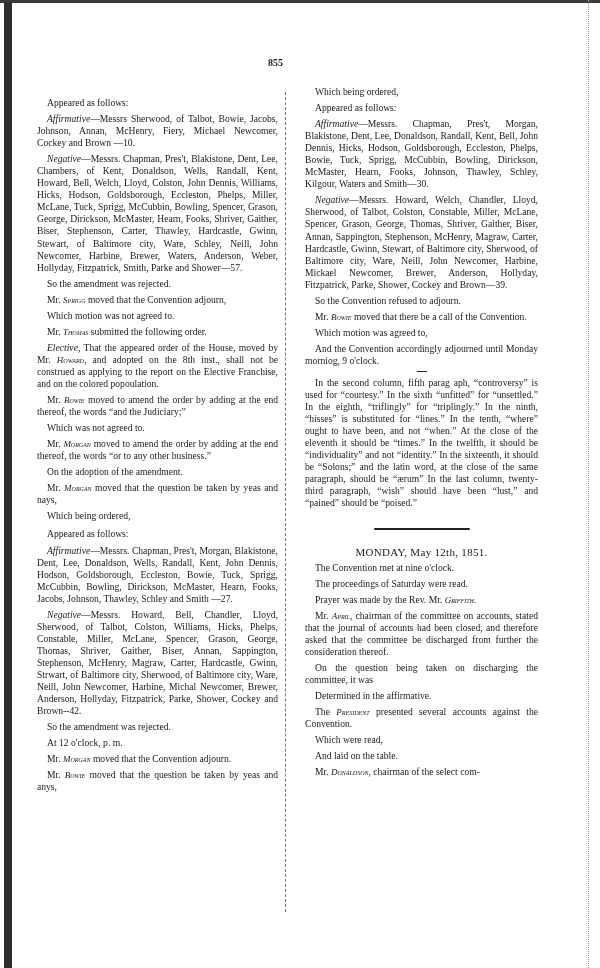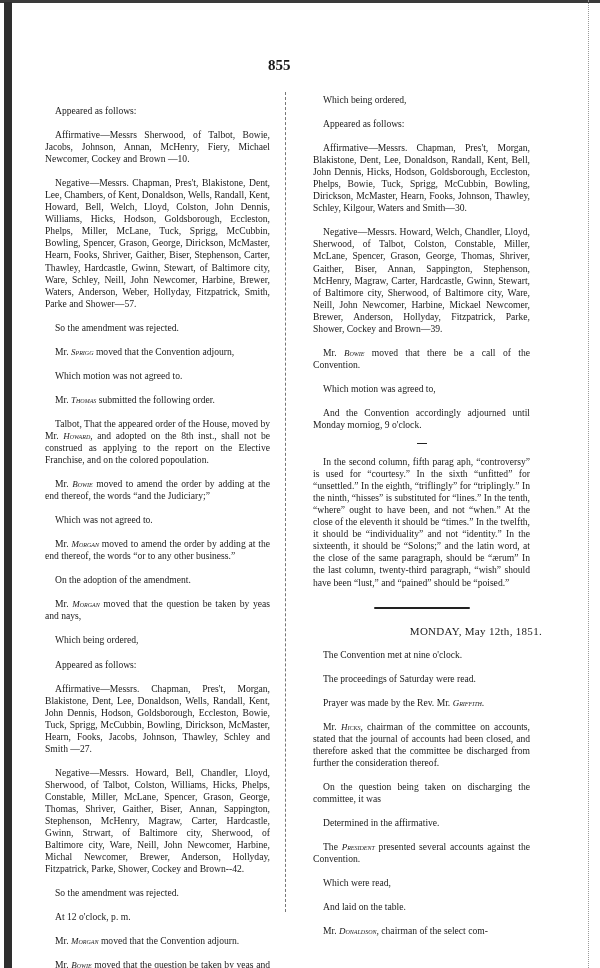--- a/index.html
+++ b/index.html
@@ -10,93 +10,94 @@
     color: #1a1a1a;
   }
   .left-bar {
     position: absolute; left: 4px; top: 2px; width: 8px; height: 966px;
     background: #2e2e2e;
   }
   .top-bar {
     position: absolute; left: 0; top: 0; width: 600px; height: 3px; background: #3a3a3a;
   }
   .page-number {
-    position: absolute; left: 268px; top: 57px; font-size: 15px; font-weight: bold;
+    position: absolute; left: 268px; top: 57px; font-size: 10px; font-weight: bold;
   }
   .col {
     position: absolute; top: 93px; font-size: 9.6px; line-height: 12.05px;
     text-align: justify;
   }
   .col-left { left: 33px; width: 249px; }
   .col-right { left: 301px; width: 241px; top: 82px; }
   .divider {
     position: absolute; left: 285px; top: 92px; width: 0; height: 820px;
     border-left: 1px dashed #777;
   }
   .right-edge {
     position: absolute; left: 588px; top: 0; width: 4px; height: 968px;
     border-left: 1px dotted #999;
   }
-  p { margin: 12px; text-indent: 10px; }
+  p { margin: 4px; text-indent: 10px; }
   .sc { font-variant: small-caps; font-size: 9px; font-style: italic; }
-  .it { }
+  .it { font-style: italic; }
   .rule-short { width: 10px; height: 1px; background: #222; margin: 3px auto 5px; }
   .rule-long { width: 96px; height: 2px; background: #222; margin: 18px auto 16px; border-radius: 1px; }
-  .heading { text-align: right; font-size: 11px; text-indent: 0; margin: 12px 0 4px; letter-spacing: 0.3px; }
+  .heading { text-align: center; font-size: 11px; text-indent: 0; margin: 12px 0 4px; letter-spacing: 0.3px; }
 </style>
 </head>
 <body>
 
 <div class="top-bar"></div>
 <div class="left-bar"></div>
 <div class="right-edge"></div>
 
 <div class="page-number">855</div>
 
 <div class="divider"></div>
 
 <div class="col col-left">
   <p>Appeared as follows:</p>
   <p><span class="it">Affirmative</span><span>—Messrs Sherwood, of Talbot, Bowie, Jacobs, Johnson, Annan, McHenry, Fiery, Michael Newcomer, Cockey and Brown —10.</span></p>
   <p><span class="it">Negative</span><span>—Messrs. Chapman, Pres't, Blakistone, Dent, Lee, Chambers, of Kent, Donaldson, Wells, Randall, Kent, Howard, Bell, Welch, Lloyd, Colston, John Dennis, Williams, Hicks, Hodson, Goldsborough, Eccleston, Phelps, Miller, McLane, Tuck, Sprigg, McCubbin, Bowling, Spencer, Grason, George, Dirickson, McMaster, Hearn, Fooks, Shriver, Gaither, Biser, Stephenson, Carter, Thawley, Hardcastle, Gwinn, Stewart, of Baltimore city, Ware, Schley, Neill, John Newcomer, Harbine, Brewer, Waters, Anderson, Weber, Hollyday, Fitzpatrick, Smith, Parke and Shower—57.</span></p>
   <p>So the amendment was rejected.</p>
   <p><span>Mr. </span><span class="sc">Sprigg</span><span> moved that the Convention adjourn,</span></p>
   <p>Which motion was not agreed to.</p>
   <p><span>Mr. </span><span class="sc">Thomas</span><span> submitted the following order.</span></p>
-  <p><span class="it">Talbot</span><span>, That the appeared order of the House, moved by Mr. </span><span class="sc">Howard</span><span>, and adopted on the 8th inst., shall not be construed as applying to the report on the Elective Franchise, and on the colored popoulation.</span></p>
+  <p><span class="it">Elective</span><span>, That the appeared order of the House, moved by Mr. </span><span class="sc">Howard</span><span>, and adopted on the 8th inst., shall not be construed as applying to the report on the Elective Franchise, and on the colored popoulation.</span></p>
   <p><span>Mr. </span><span class="sc">Bowie</span><span> moved to amend the order by adding at the end thereof, the words “and the Judiciary;”</span></p>
   <p>Which was not agreed to.</p>
   <p><span>Mr. </span><span class="sc">Morgan</span><span> moved to amend the order by adding at the end thereof, the words “or to any other business.”</span></p>
   <p>On the adoption of the amendment.</p>
   <p><span>Mr. </span><span class="sc">Morgan</span><span> moved that the question be taken by yeas and nays,</span></p>
   <p style="margin-bottom:6px">Which being ordered,</p>
   <p>Appeared as follows:</p>
   <p><span class="it">Affirmative</span><span>—Messrs. Chapman, Pres't, Morgan, Blakistone, Dent, Lee, Donaldson, Wells, Randall, Kent, John Dennis, Hodson, Goldsborough, Eccleston, Bowie, Tuck, Sprigg, McCubbin, Bowling, Dirickson, McMaster, Hearn, Fooks, Jacobs, Johnson, Thawley, Schley and Smith —27.</span></p>
   <p><span class="it">Negative</span><span>—Messrs. Howard, Bell, Chandler, Lloyd, Sherwood, of Talbot, Colston, Williams, Hicks, Phelps, Constable, Miller, McLane, Spencer, Grason, George, Thomas, Shriver, Gaither, Biser, Annan, Sappington, Stephenson, McHenry, Magraw, Carter, Hardcastle, Gwinn, Strwart, of Baltimore city, Sherwood, of Baltimore city, Ware, Neill, John Newcomer, Harbine, Michal Newcomer, Brewer, Anderson, Hollyday, Fitzpatrick, Parke, Shower, Cockey and Brown--42.</span></p>
   <p>So the amendment was rejected.</p>
   <p>At 12 o'clock, p. m.</p>
   <p><span>Mr. </span><span class="sc">Morgan</span><span> moved that the Convention adjourn.</span></p>
   <p><span>Mr. </span><span class="sc">Bowie</span><span> moved that the question be taken by yeas and anys,</span></p>
 </div>
 
 <div class="col col-right">
   <p>Which being ordered,</p>
   <p>Appeared as follows:</p>
   <p><span class="it">Affirmative</span><span>—Messrs. Chapman, Pres't, Morgan, Blakistone, Dent, Lee, Donaldson, Randall, Kent, Bell, John Dennis, Hicks, Hodson, Goldsborough, Eccleston, Phelps, Bowie, Tuck, Sprigg, McCubbin, Bowling, Dirickson, McMaster, Hearn, Fooks, Johnson, Thawley, Schley, Kilgour, Waters and Smith—30.</span></p>
   <p><span class="it">Negative</span><span>—Messrs. Howard, Welch, Chandler, Lloyd, Sherwood, of Talbot, Colston, Constable, Miller, McLane, Spencer, Grason, George, Thomas, Shriver, Gaither, Biser, Annan, Sappington, Stephenson, McHenry, Magraw, Carter, Hardcastle, Gwinn, Stewart, of Baltimore city, Sherwood, of Baltimore city, Ware, Neill, John Newcomer, Harbine, Mickael Newcomer, Brewer, Anderson, Hollyday, Fitzpatrick, Parke, Shower, Cockey and Brown—39.</span></p>
+  <p>So the Convention refused to adjourn.</p>
   <p><span>Mr. </span><span class="sc">Bowie</span><span> moved that there be a call of the Convention.</span></p>
   <p>Which motion was agreed to,</p>
   <p>And the Convention accordingly adjourned until Monday morniog, 9 o'clock.</p>
   <div class="rule-short"></div>
   <p>In the second column, fifth parag aph, “controversy” is used for “courtesy.” In the sixth “unfitted” for “unsettled.” In the eighth, “triflingly” for “triplingly.” In the ninth, “hisses” is substituted for “lines.” In the tenth, “where” ought to have been, and not “when.” At the close of the eleventh it should be “times.” In the twelfth, it should be “individuality” and not “identity.” In the sixteenth, it should be “Solons;” and the latin word, at the close of the same paragraph, should be “ærum” In the last column, twenty-third paragraph, “wish” should have been “lust,” and “pained” should be “poised.”</p>
   <div class="rule-long"></div>
   <p class="heading">MONDAY, May 12th, 1851.</p>
   <p>The Convention met at nine o'clock.</p>
   <p>The proceedings of Saturday were read.</p>
   <p><span>Prayer was made by the Rev. Mr. </span><span class="sc">Griffith</span><span>.</span></p>
-  <p><span>Mr. </span><span class="sc">Hicks</span><span>, chairman of the committee on accounts, stated that the journal of accounts had been closed, and therefore asked that the committee be discharged from further the consideration thereof.</span></p>
+  <p><span>Mr. </span><span class="sc">April</span><span>, chairman of the committee on accounts, stated that the journal of accounts had been closed, and therefore asked that the committee be discharged from further the consideration thereof.</span></p>
   <p>On the question being taken on discharging the committee, it was</p>
   <p>Determined in the affirmative.</p>
   <p><span>The </span><span class="sc">President</span><span> presented several accounts against the Convention.</span></p>
   <p>Which were read,</p>
   <p>And laid on the table.</p>
   <p><span>Mr. </span><span class="sc">Donaldson</span><span>, chairman of the select com-</span></p>
 </div>
 
 </body></html>

